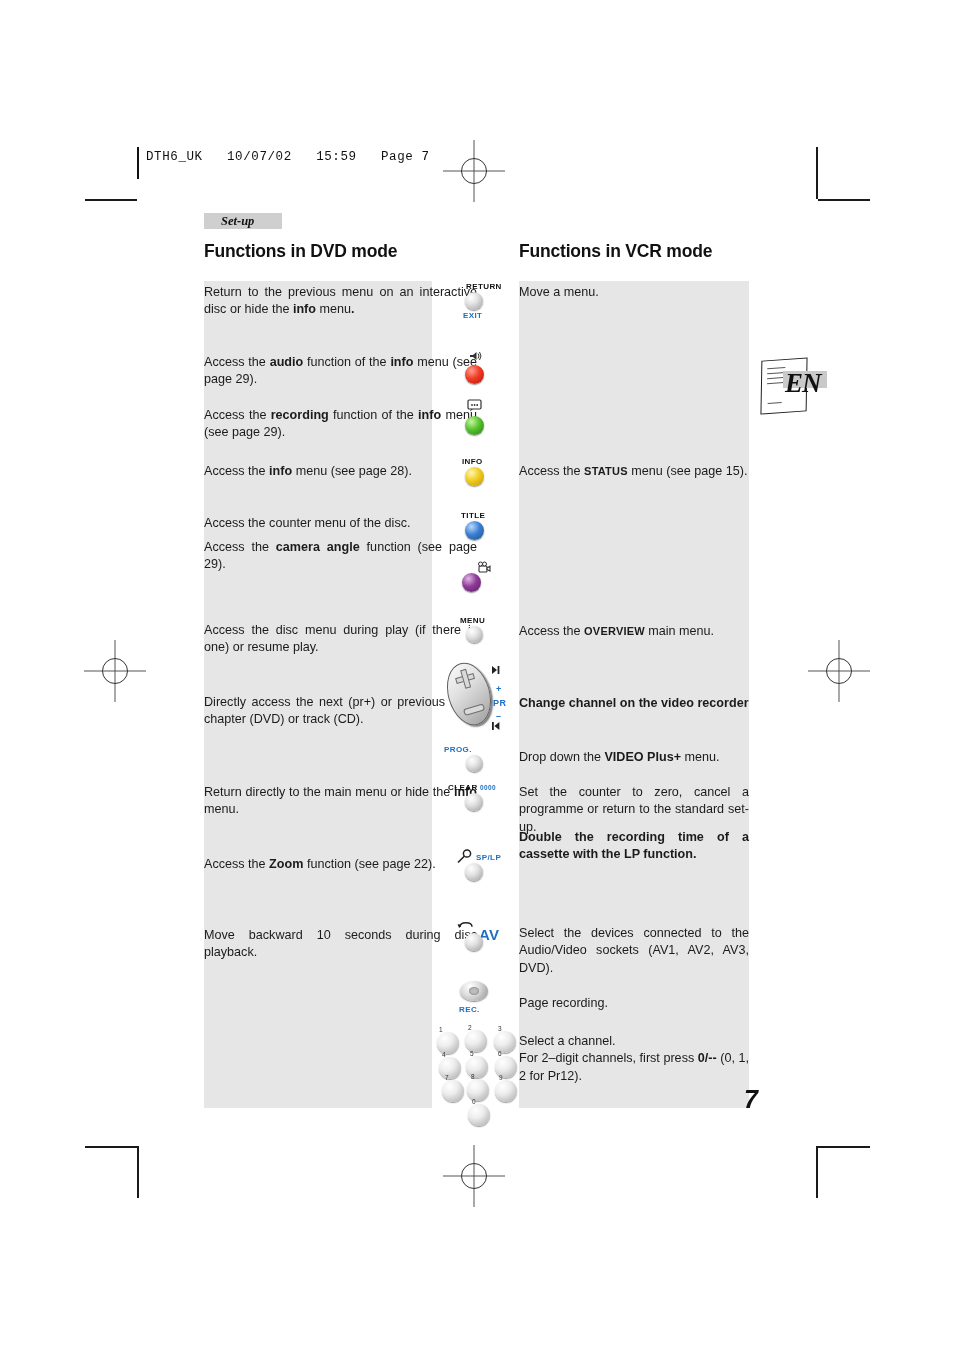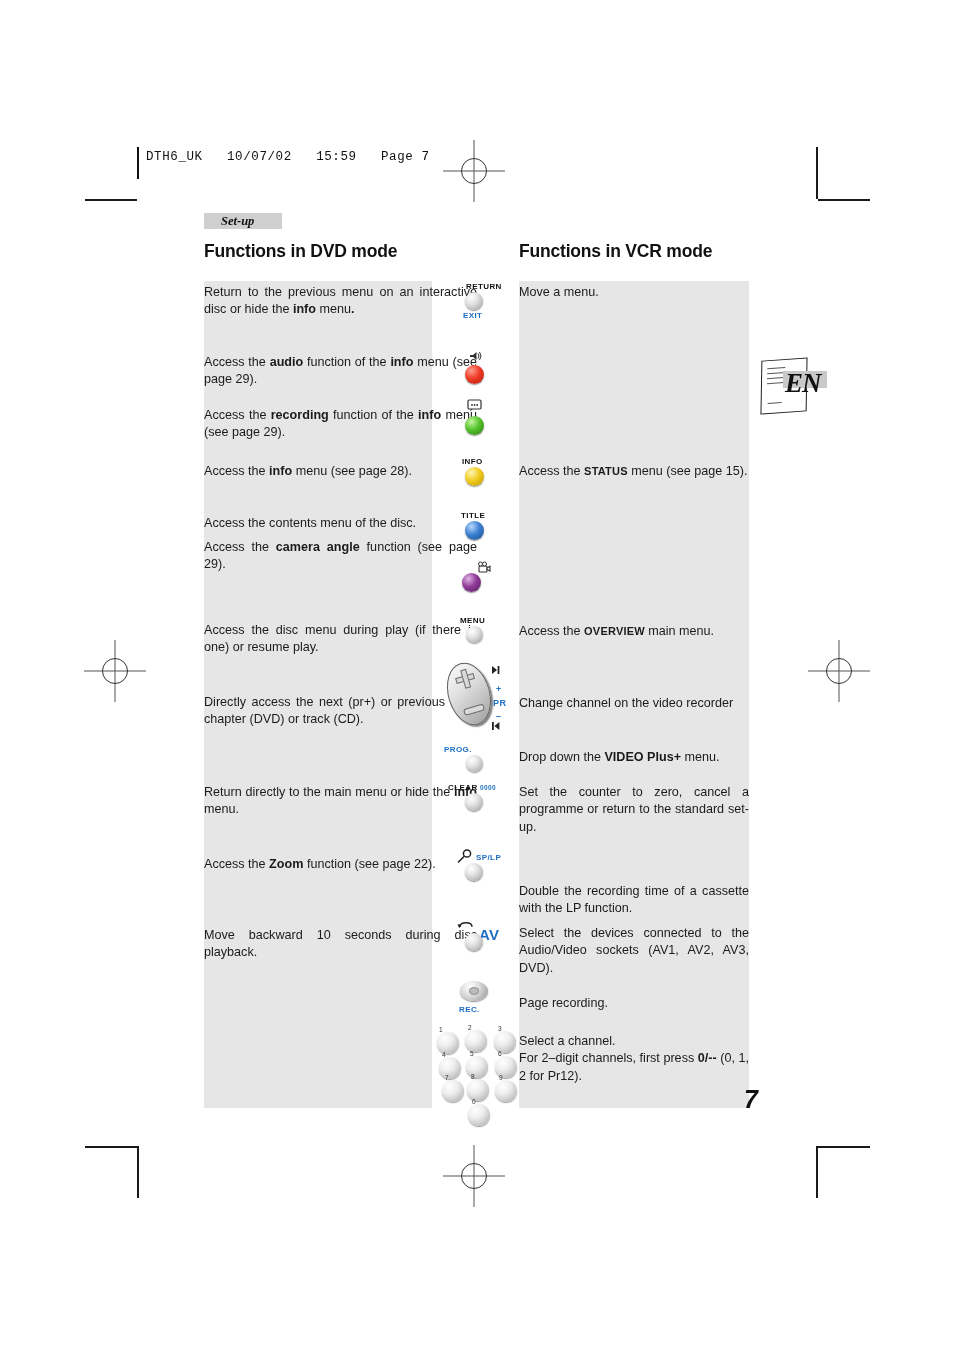--- a/index.html
+++ b/index.html
@@ -175,36 +175,36 @@
   <div class="h1 right">Functions in VCR mode</div>
 
   <div class="panel" id="panel-left"></div>
   <div class="panel" id="panel-right"></div>
 
   <div class="col-l" id="col-left">
       <div class="para" style="top: 284px;">Return to the previous menu on an interactive disc or hide the <b>info</b> menu<b>.</b></div>
       <div class="para" style="top: 354px;">Access the <b>audio</b> function of the <b>info</b> menu (see page 29).</div>
       <div class="para" style="top: 407px;">Access the <b>recording</b> function of the <b>info</b> menu (see page 29).</div>
       <div class="para" style="top: 463px;">Access the <b>info</b> menu (see page 28).</div>
-      <div class="para" style="top: 515px;">Access the contents menu of the disc.</div>
+      <div class="para" style="top: 515px;">Access the counter menu of the disc.</div>
       <div class="para" style="top: 539px;">Access the <b>camera angle</b> function (see page 29).</div>
       <div class="para" style="top: 622px;">Access the disc menu during play (if there is one) or resume play.</div>
       <div class="para" style="top: 694px;">Directly access the next (pr+) or previous (pr–) chapter (DVD) or track (CD).</div>
       <div class="para" style="top: 784px;">Return directly to the main menu or hide the <b>info</b> menu.</div>
       <div class="para" style="top: 856px;">Access the <b>Zoom</b> function (see page 22).</div>
       <div class="para" style="top: 927px;">Move backward 10 seconds during disc playback.</div>
     </div>
   <div class="col-r" id="col-right">
       <div class="para" style="top: 284px;">Move a menu.</div>
       <div class="para" style="top: 463px;">Access the <span class="sc">STATUS</span> menu (see page 15).</div>
       <div class="para" style="top: 623px;">Access the <span class="sc">OVERVIEW</span> main menu.</div>
-      <div class="para" style="top: 695px;">Change channel on the video recorder</div>
+      <div class="para" style="top: 695px; font-weight: bold;">Change channel on the video recorder</div>
       <div class="para" style="top: 749px;">Drop down the <b>VIDEO Plus+</b> menu.</div>
       <div class="para" style="top: 784px;">Set the counter to zero, cancel a programme or return to the standard set-up.</div>
-      <div class="para" style="top: 883px;">Double the recording time of a cassette with the LP function.</div>
+      <div class="para" style="top: 829px; font-weight: bold;">Double the recording time of a cassette with the LP function.</div>
       <div class="para" style="top: 925px;">Select the devices connected to the Audio/Video sockets (AV1, AV2, AV3, DVD).</div>
       <div class="para" style="top: 995px;">Page recording.</div>
       <div class="para" style="top: 1033px;">Select a channel.<br><span class="it">For 2–digit channels, first press <b>0/--</b> (0, 1, 2 for Pr12).</span></div>
     </div>
 
   <div class="rc">
 
     <div class="lbl" style="left:22px;top:1px;margin-left:12px;">RETURN</div>
     <div class="btn grey" style="left:33px;top:11px;width:18px;height:18px;"></div>
     <div class="lbl bluetxt" style="left:31px;top:30px;text-align:center;">EXIT</div>

